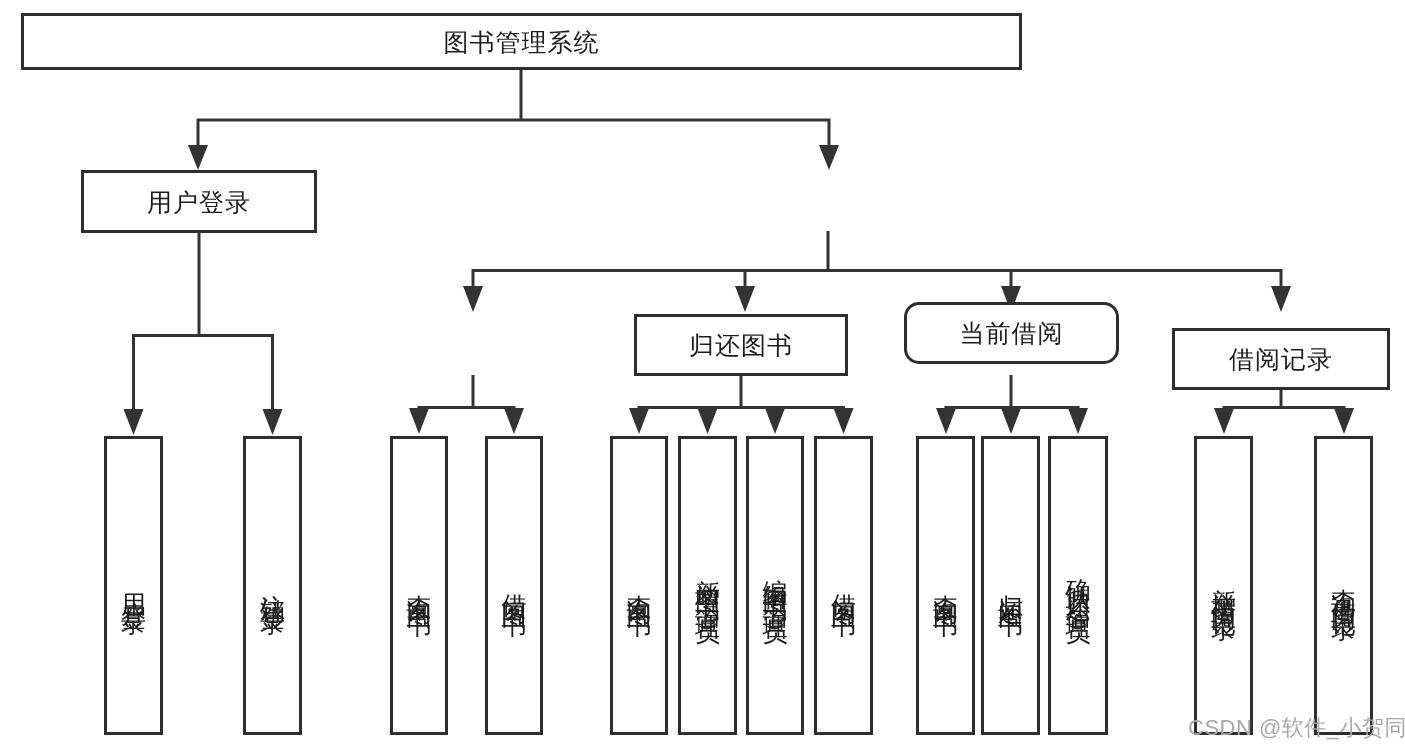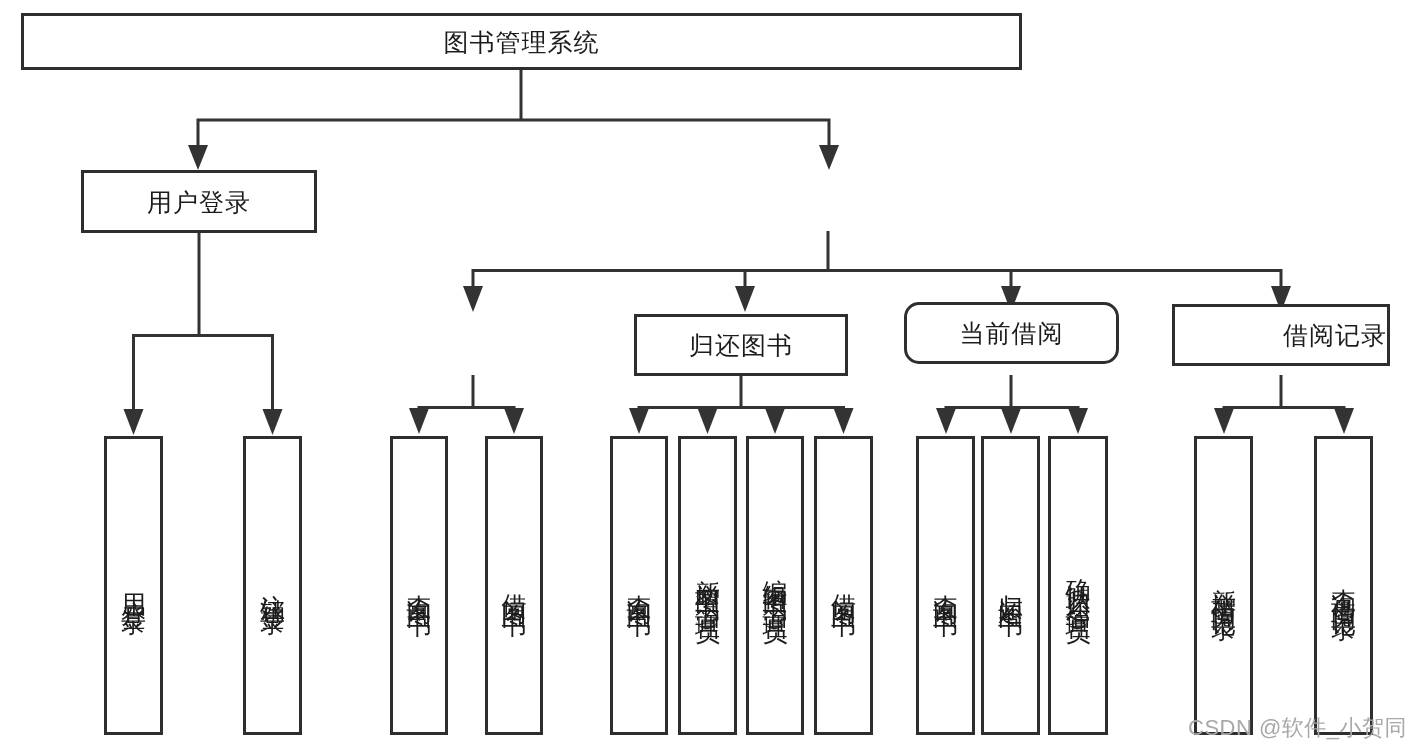--- a/index.html
+++ b/index.html
@@ -49,21 +49,21 @@
   }
   
   .n-root  { left: 21px;  top: 13px;  width: 1001px; height: 57px; }
   
   .n-user  { left: 81px;  top: 170px; width: 236px;  height: 63px; }
   .n-mgmt  { left: 711px; top: 170px; width: 234px;  height: 63px; }
   
   .n-new   { left: 363px; top: 314px; width: 220px;  height: 62px; }
   .n-bor   { left: 634px; top: 314px; width: 214px;  height: 62px; }
   .n-cur   { left: 904px; top: 302px; width: 215px;  height: 62px; border-radius: 15px; }
-  .n-rec   { left: 1172px;top: 304px; width: 218px;  height: 62px; justify-content: flex-end; }
+  .n-rec   { left: 1172px;top: 328px; width: 218px;  height: 62px; }
   
   .l-a1 { left: 104px;  width: 59px; }
   .l-a2 { left: 243px;  width: 59px; }
   .l-b1 { left: 390px;  width: 58px; }
   .l-b2 { left: 485px;  width: 58px; }
   .l-c1 { left: 610px;  width: 58px; }
   .l-c2 { left: 678px;  width: 59px; }
   .l-c3 { left: 746px;  width: 58px; }
   .l-c4 { left: 814px;  width: 59px; }
   .l-d1 { left: 916px;  width: 59px; }

